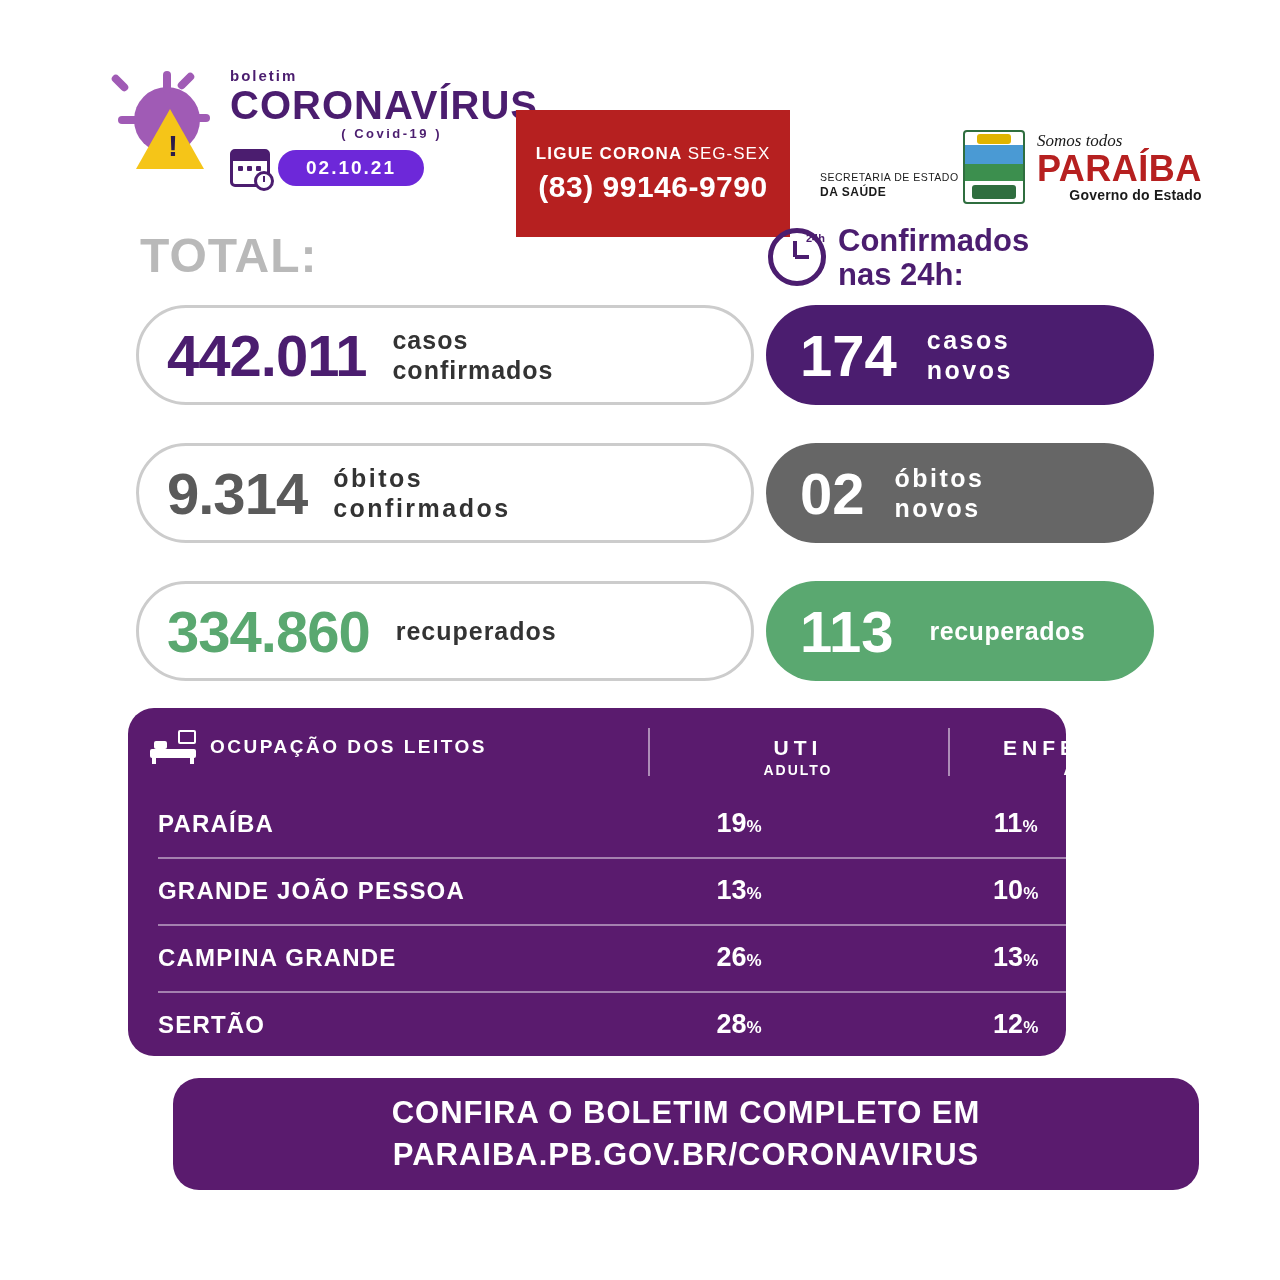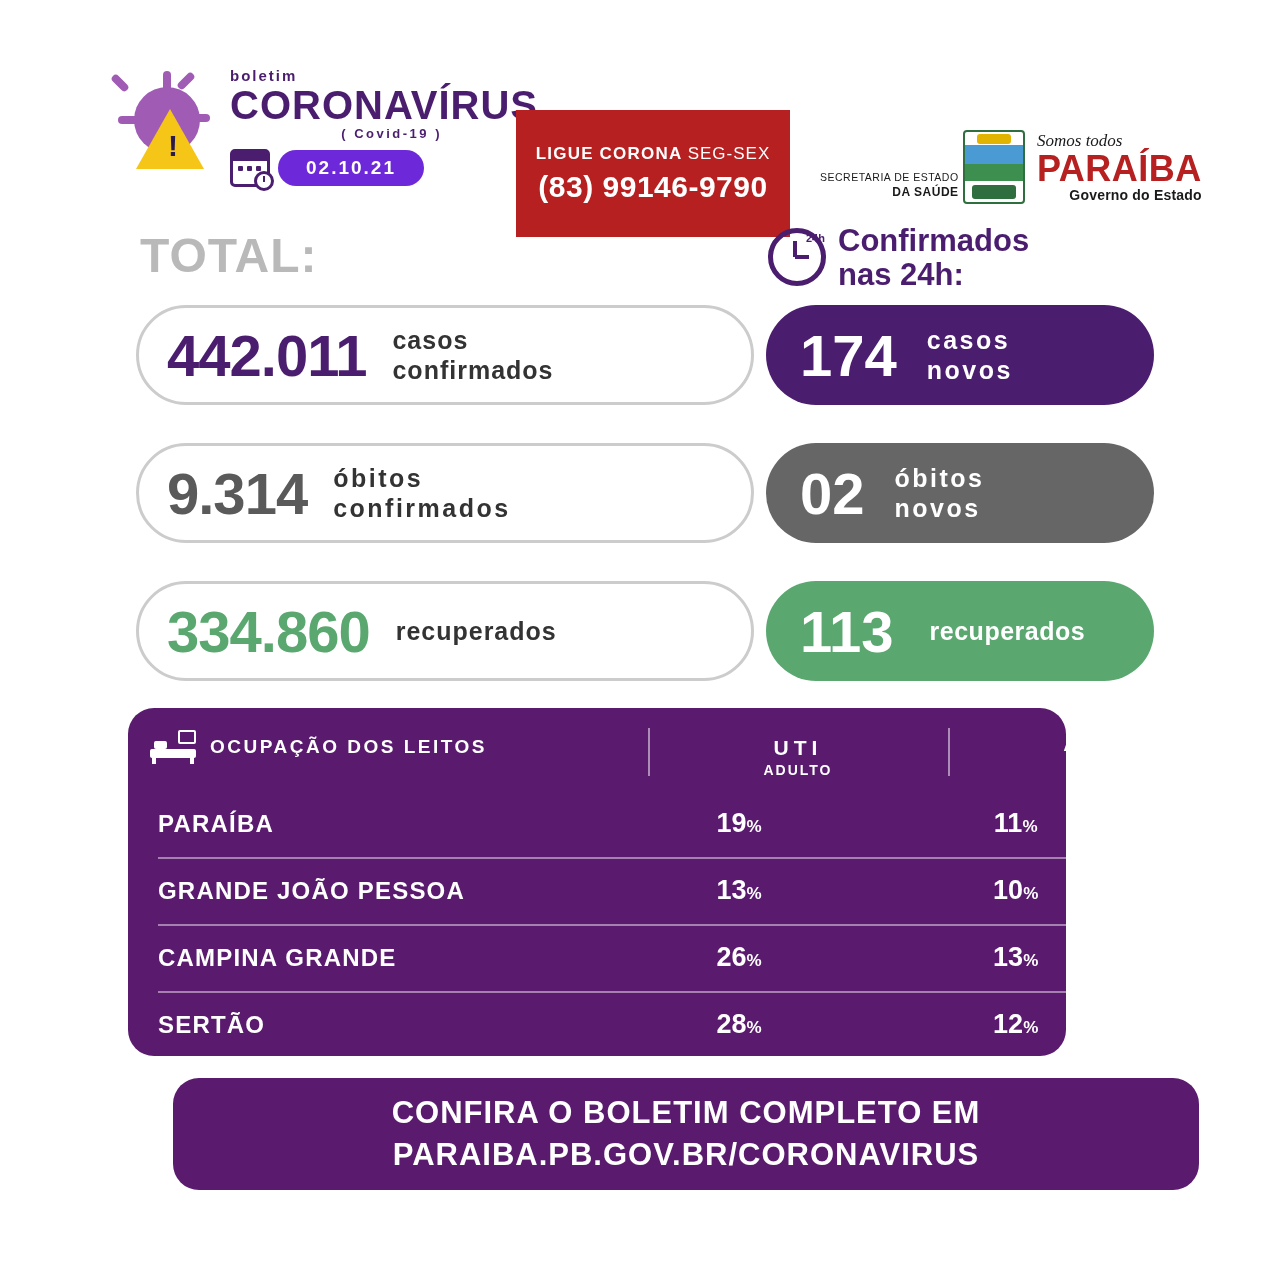--- a/index.html
+++ b/index.html
@@ -78,21 +78,21 @@
   }
   .ligue-box {
     position: absolute; left: 516px; top: 58px; width: 274px; height: 127px;
     background: #b62020; color: #fff; display: flex; flex-direction: column;
     align-items: center; justify-content: center;
   }
   .ligue-line1 { font-size: 17px; letter-spacing: 1.2px; font-weight: bold; }
   .ligue-line1 .thin { font-weight: normal; letter-spacing: 1px; }
   .ligue-line2 { font-size: 30px; font-weight: bold; margin-top: 6px; letter-spacing: 0.5px; }
   .sec-estado {
-    position: absolute; left: 820px; top: 118px; text-align: right;
+    position: absolute; left: 820px; top: 118px; text-align: left;
     color: #1a1a1a; line-height: 15px;
   }
   .sec-estado .l1 { font-size: 10.5px; letter-spacing: 0.5px; }
   .sec-estado .l2 { font-size: 12px; font-weight: bold; letter-spacing: 0.5px; }
   .gov-logo { position: absolute; left: 963px; top: 78px; display: flex; align-items: center; }
   .brasao {
     width: 62px; height: 74px; border: 2px solid #2f6e3f; border-radius: 4px;
     background: linear-gradient(#ffffff 0%, #ffffff 18%, #4a9ad4 18%, #4a9ad4 46%, #3c8f4e 46%, #3c8f4e 70%, #ffffff 70%);
     position: relative;
   }
@@ -326,20 +326,21 @@
     </div>
 
     <div class="vline vl1"></div>
     <div class="vline vl2"></div>
 
     <div class="col-head col-uti">
       <div class="c-main">UTI</div>
       <div class="c-sub">ADULTO</div>
     </div>
     <div class="col-head col-enf">
+      <div class="c-main">ENFERMARIA</div>
       <div class="c-sub">ADULTO</div>
     </div>
 
     <div class="row" style="top:82px">
       <div class="rname">PARAÍBA</div>
       <div class="rval"><span>19</span><span class="pct">%</span></div>
       <div class="rval"><span>11</span><span class="pct">%</span></div>
     </div>
 
     <div class="row" style="top:149px">

